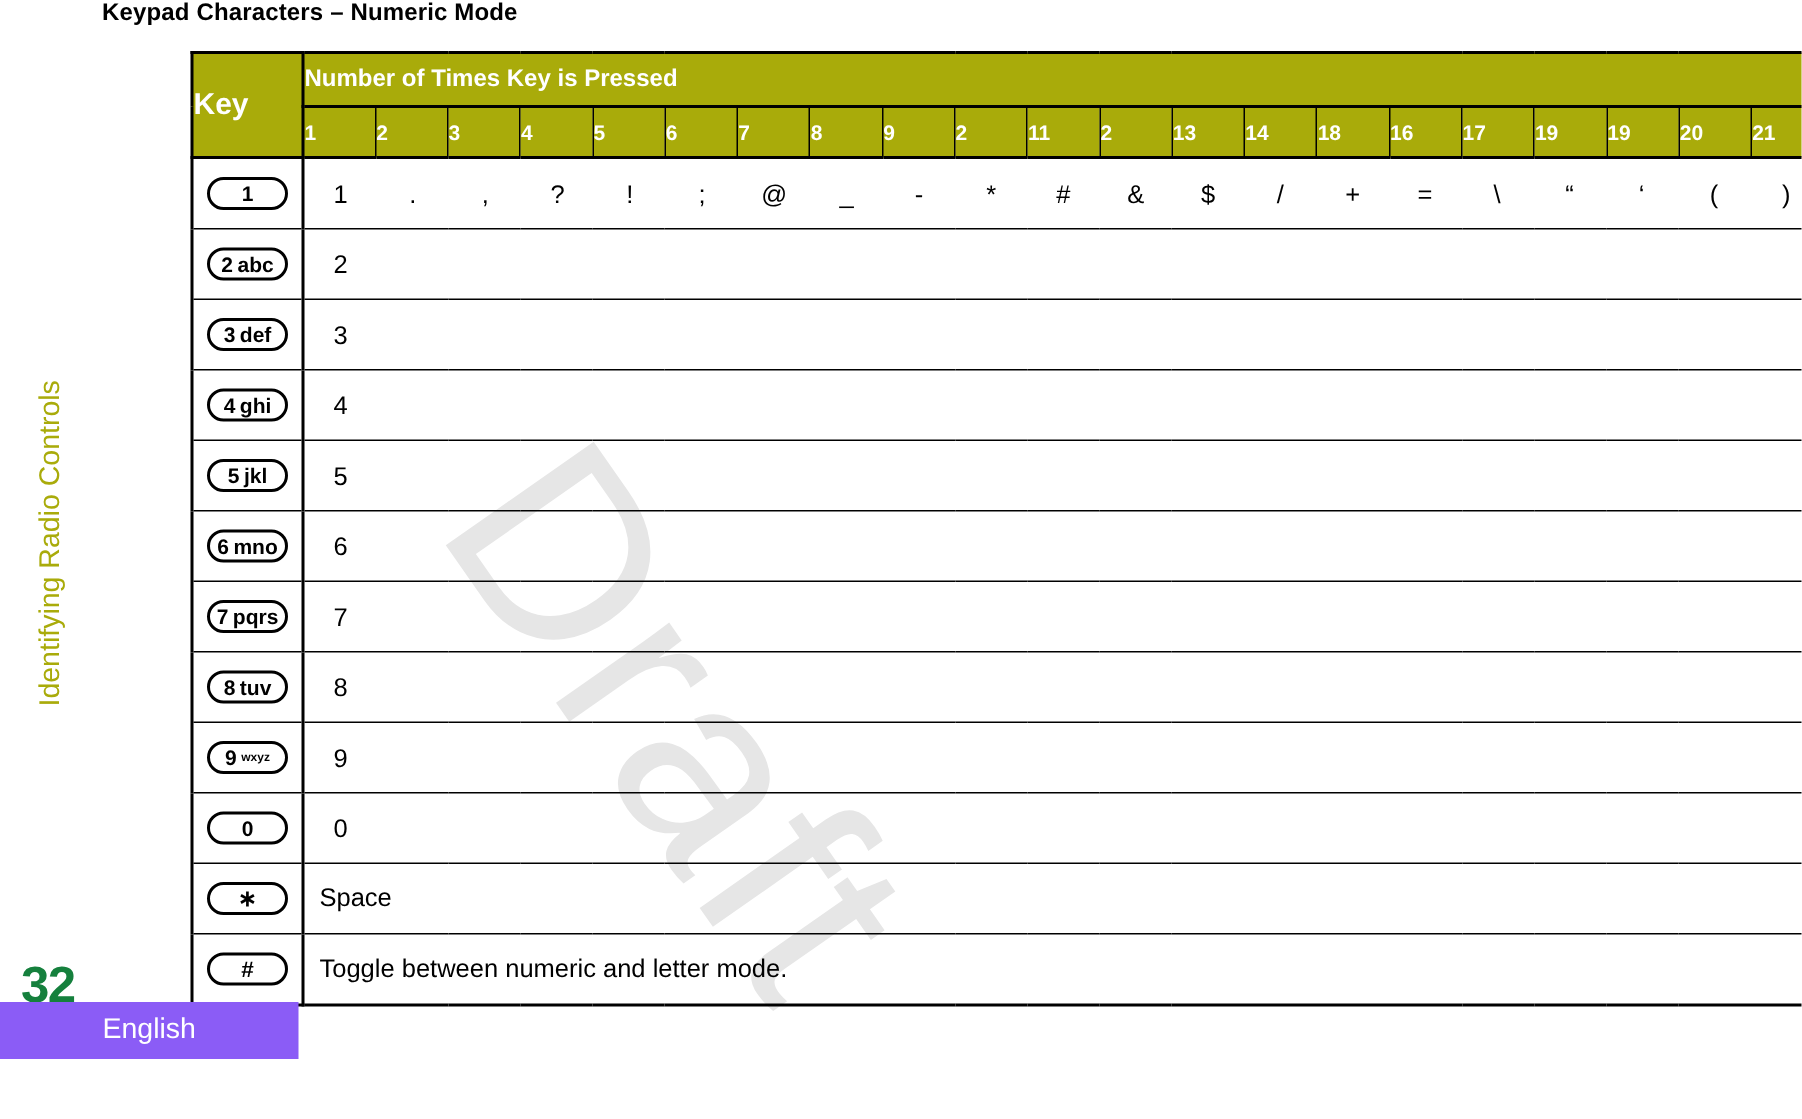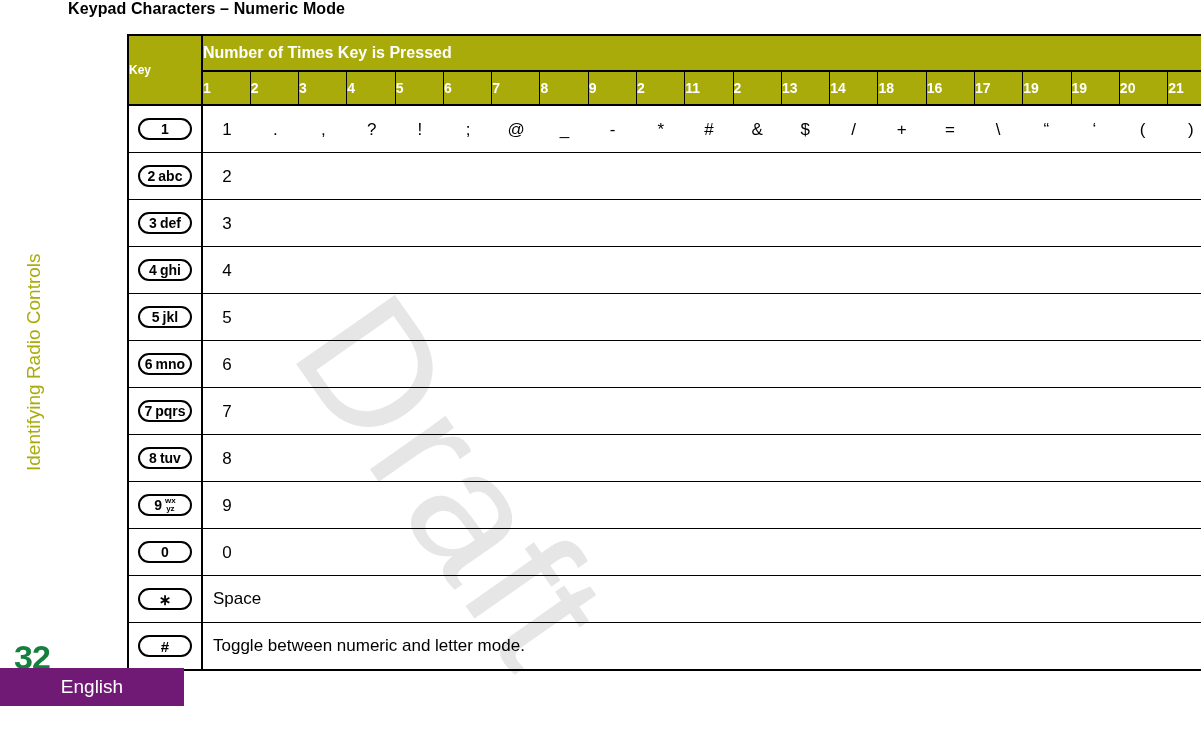--- a/index.html
+++ b/index.html
@@ -68,23 +68,23 @@
     color: #15803d;
     font-size: 34px;
     font-weight: bold;
     font-family: "Liberation Sans", sans-serif;
     letter-spacing: -1px;
   }
   #language-tab {
     position: absolute;
     left: 0;
     top: 668px;
-    width: 184px;
+    width: 199px;
     height: 38px;
-    background: #701a75;
+    background: #8b5cf6;
     color: #ffffff;
     font-size: 19px;
     font-family: "Liberation Sans", sans-serif;
     display: flex;
     align-items: center;
     justify-content: center;
   }
 
   
   #page-title {
@@ -115,21 +115,21 @@
   table.keypad-table td,
   table.keypad-table th {
     padding: 0;
     margin: 0;
   }
 
   
   .th-key {
     background: #a9ab0a;
     color: #ffffff;
-    font-size: 12px;
+    font-size: 20px;
     font-weight: bold;
     text-align: left;
     vertical-align: middle;
     padding-left: 8px;
     border: 2px solid #000000;
     width: 72px;
   }
   .th-span {
     background: #a9ab0a;
     color: #ffffff;
@@ -218,21 +218,21 @@
     color: #000000;
   }
   .key-letters {
     font-size: 14px;
     font-weight: bold;
     color: #000000;
     letter-spacing: 0px;
   }
   .key-letters.stacked {
     display: flex;
-    flex-direction: column;
+    flex-direction: row;
     line-height: 0.95;
     font-size: 8px;
     text-align: center;
   }
   .key-sym {
     font-size: 15px;
     font-weight: bold;
     color: #000000;
     line-height: 1;
   }

